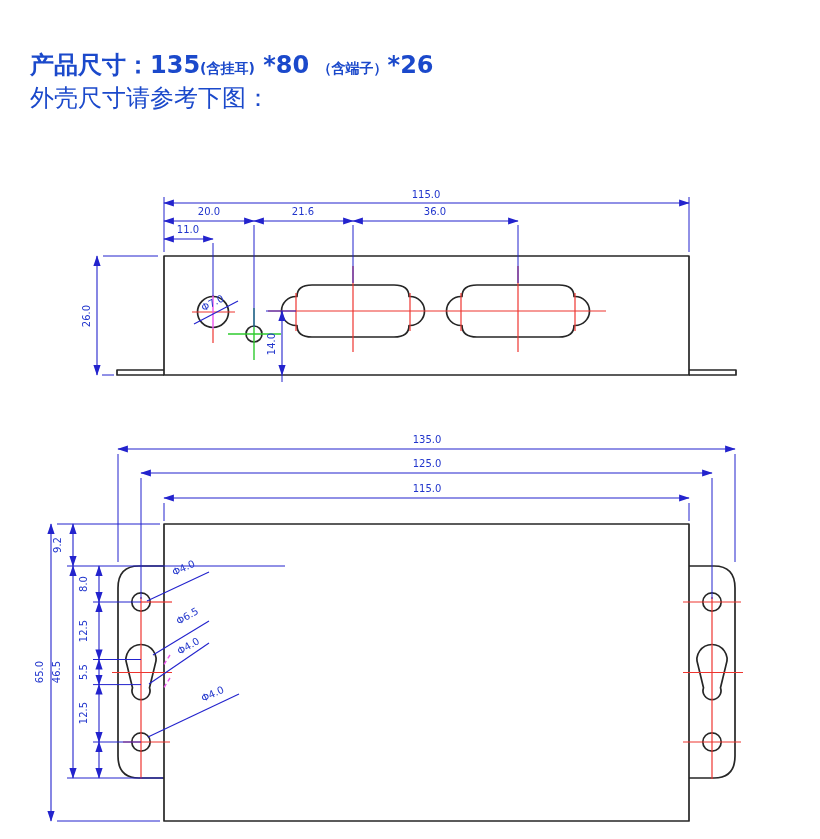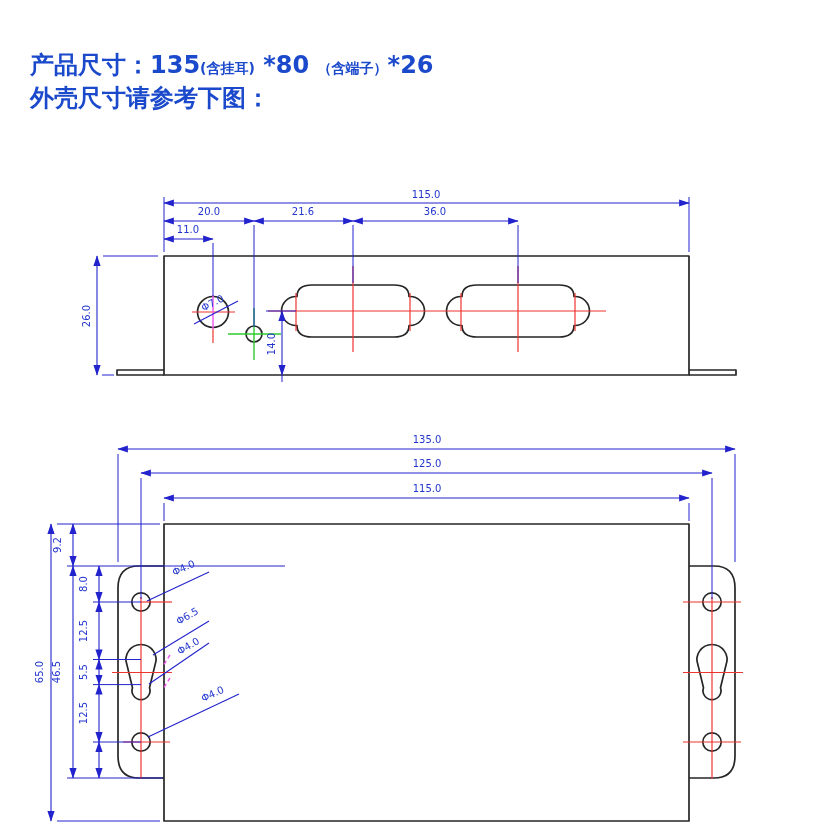--- a/index.html
+++ b/index.html
@@ -1,21 +1,21 @@
 <!DOCTYPE html>
 <html><head>
 <meta charset="utf-8">
 <style>
   html,body{margin:0;padding:0;background:#ffffff;}
   #stage{position:relative;width:820px;height:839px;background:#ffffff;overflow:hidden;
          font-family:"DejaVu Sans", "Liberation Sans", sans-serif;}
   .hdr{position:absolute;left:30px;color:#1b49cb;white-space:nowrap;}
   .hdr-line1{top:36px;font-size:24px;font-weight:600;margin-top:13px;}
   .hdr-line1 .small{font-size:14px;font-weight:600;}
-  .hdr-line2{top:82px;font-size:24px;font-weight:700;}
+  .hdr-line2{top:82px;font-size:24px;font-weight:400;}
   svg{position:absolute;left:0;top:0;}
   svg text{font-family:"DejaVu Sans", "Liberation Sans", sans-serif;font-size:10px;fill:#2135cc;}
   .outl{stroke:#262626;stroke-width:1.7;fill:none;stroke-linejoin:round;}
   .dim{stroke:#2323cd;stroke-width:1.1;marker-start:url(#arr);marker-end:url(#arr);}
   .ext{stroke:#2323cd;stroke-width:1;}
   .lead{stroke:#2323cd;stroke-width:1.1;}
   .cl-red{stroke:#ee352f;stroke-width:1.2;}
   .cl-grn{stroke:#2ecb2e;stroke-width:1.4;}
   .cl-mag{stroke:#ee55ee;stroke-width:1.4;}
   .cl-mag-d{stroke:#ee55ee;stroke-width:1.4;stroke-dasharray:4 3;}

